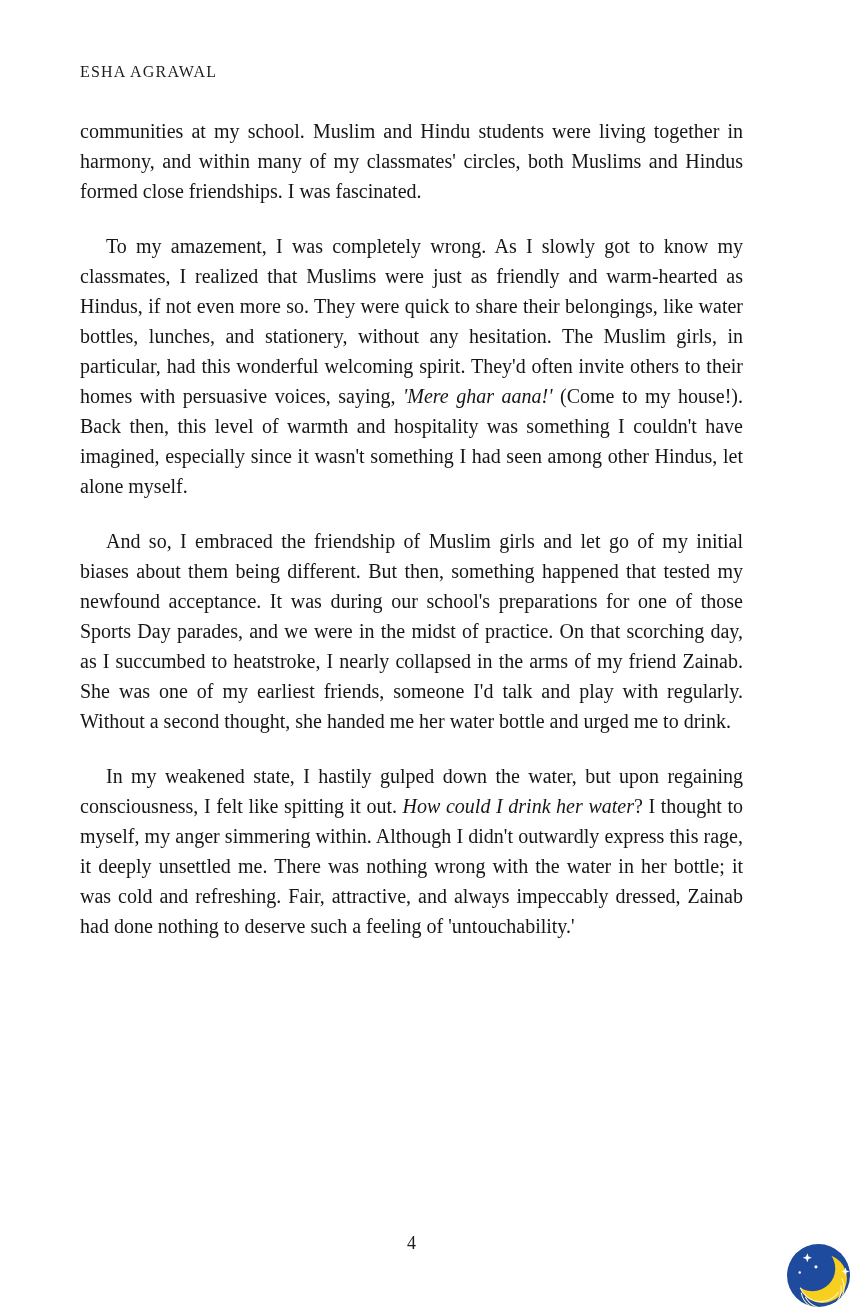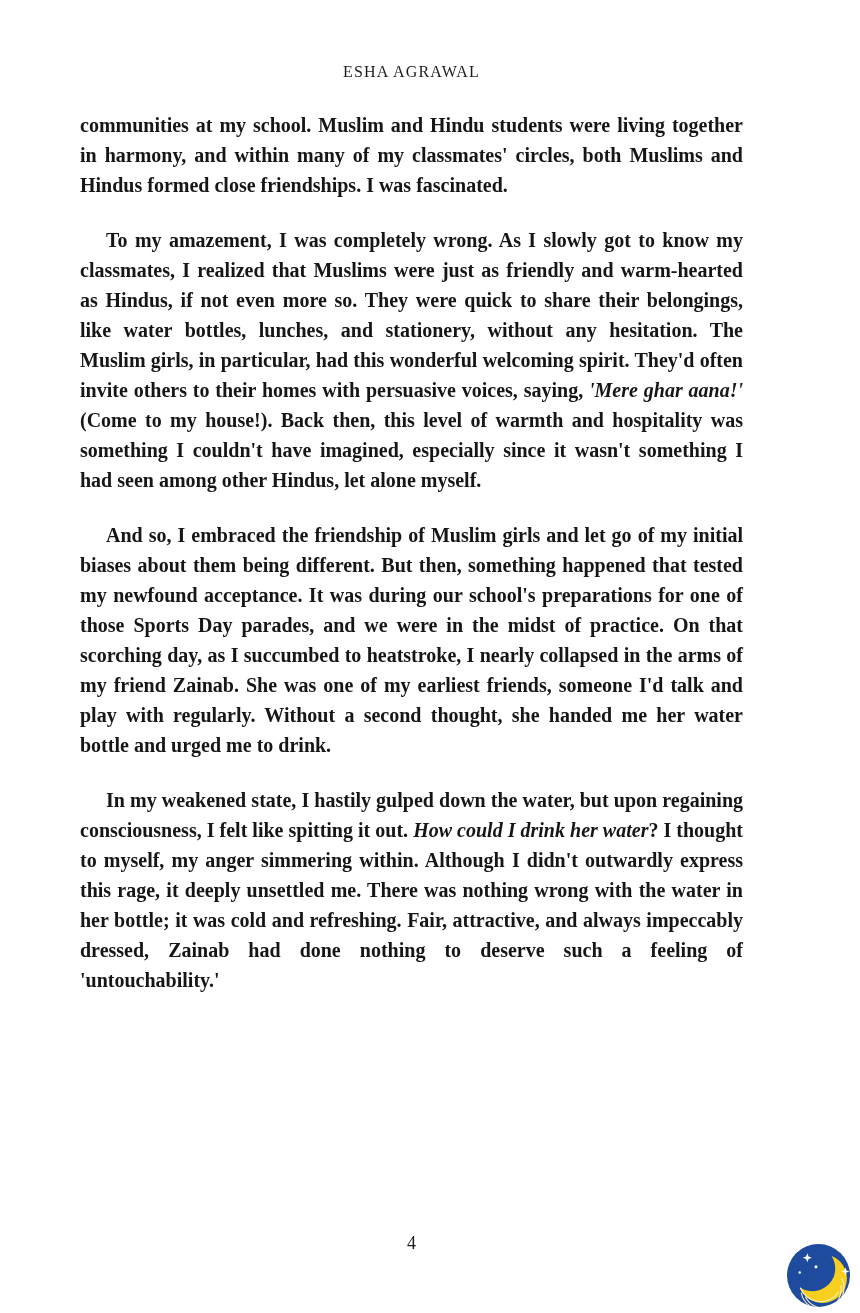--- a/index.html
+++ b/index.html
@@ -14,31 +14,29 @@
     background: #ffffff;
     overflow: hidden;
     font-family: "Liberation Serif", "DejaVu Serif", serif;
     color: #161616;
   }
   .running-header {
     position: absolute;
     left: 80px;
     top: 63px;
     width: 663px;
-    text-align: center;
     font-size: 16px;
     letter-spacing: 1.2px;
     color: #1c1c1c;
   }
   .text-block {
     position: absolute;
     left: 80px;
-    top: 110px;
+    top: 116px;
     width: 663px;
-    font-weight: bold;
   }
   .para {
     margin: 0 0 25px 0;
     font-size: 20px;
     line-height: 30px;
     text-align: justify;
     text-justify: inter-word;
     color: #161616;
   }
   .para.indent {

